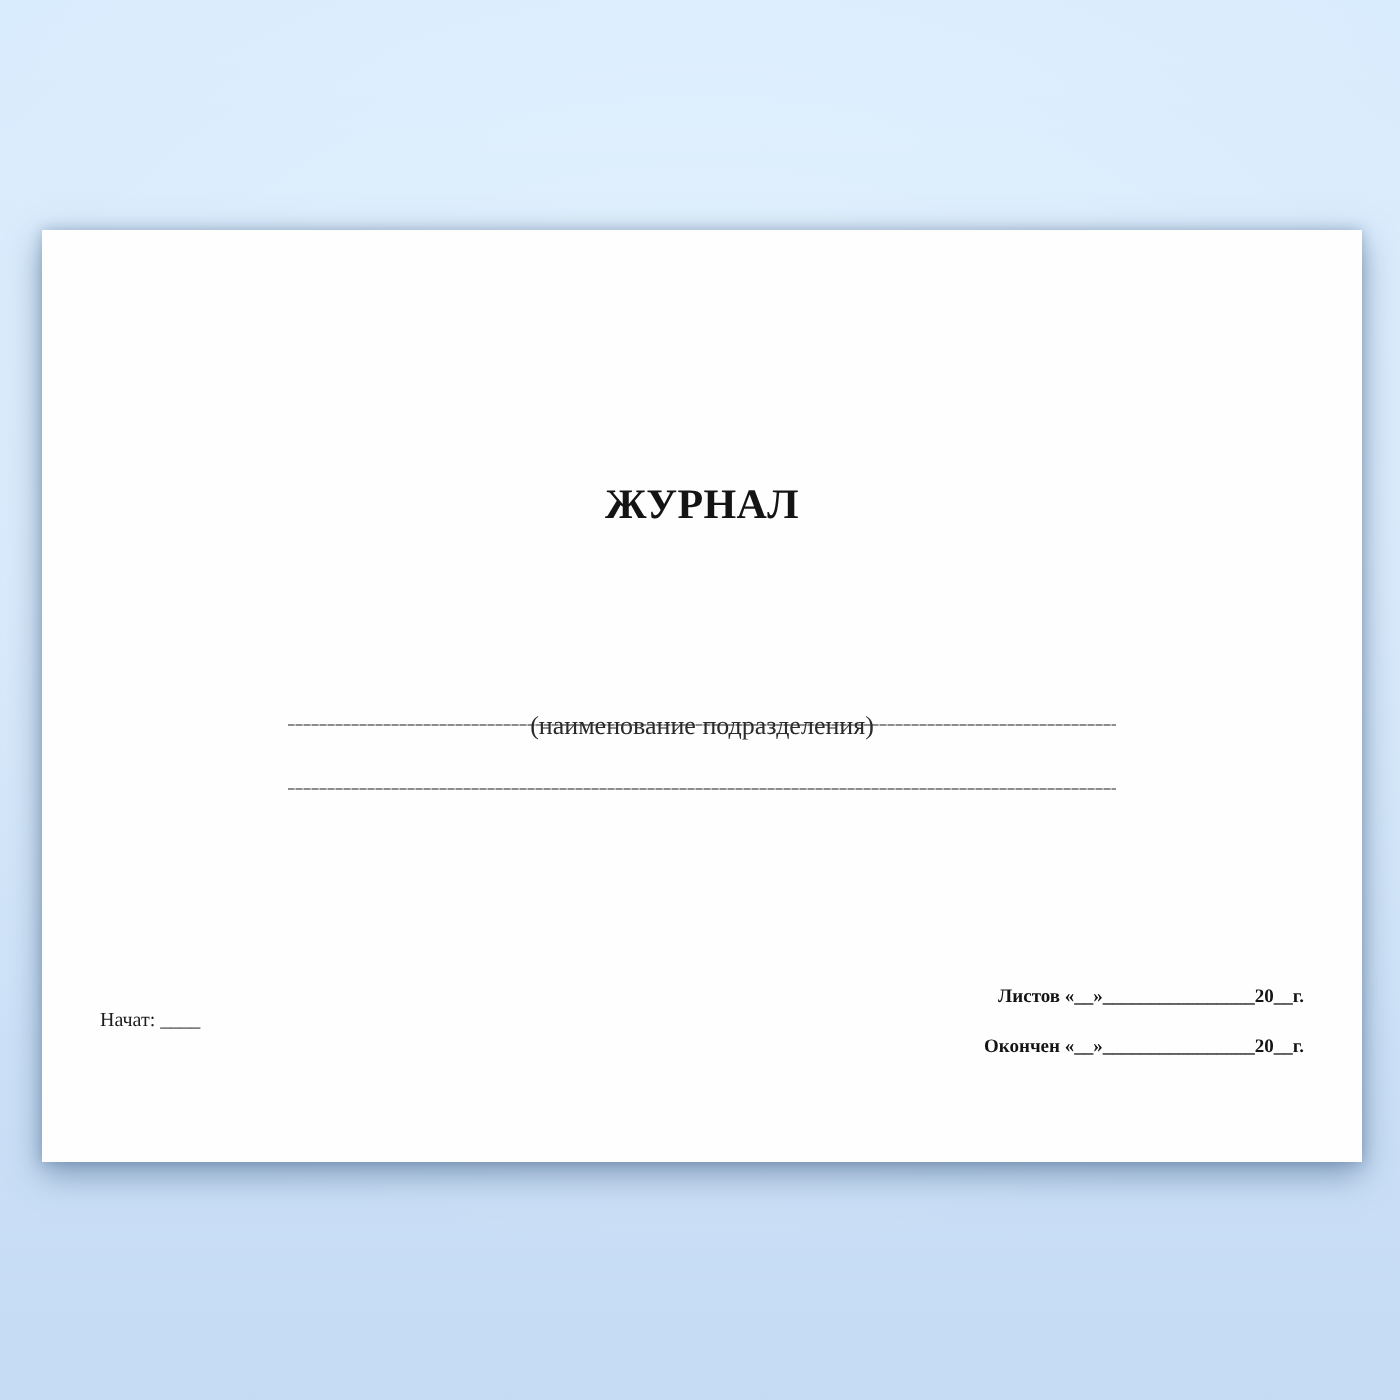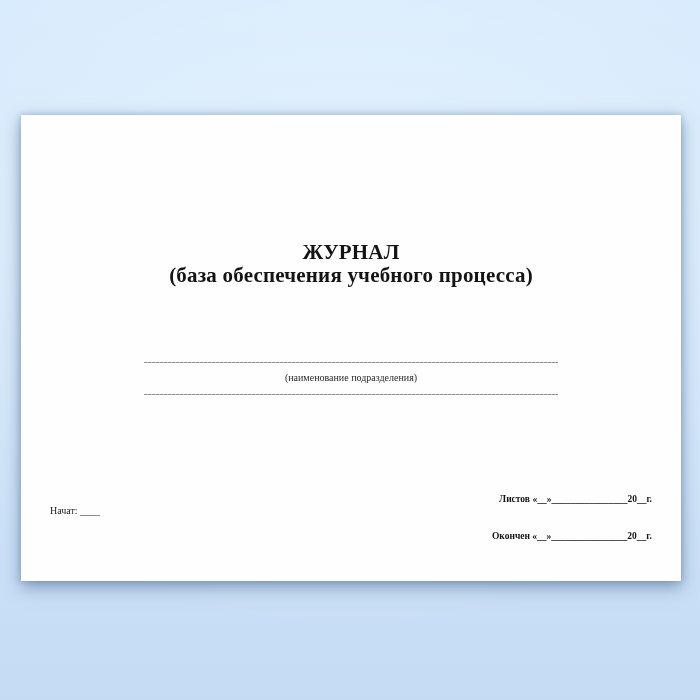--- a/index.html
+++ b/index.html
@@ -48,25 +48,25 @@
     position: absolute;
     left: 123px;
     width: 414px;
     height: 1px;
     background: repeating-linear-gradient(90deg, #8d8d8d 0px, #8d8d8d 3px, #c2c2c2 3px, #c2c2c2 4px);
   }
   .rule-1 { top: 247px; }
   .rule-2 { top: 279px; }
   .rule-caption {
     position: absolute;
-    top: 257px;
+    top: 242px;
     left: 123px;
     width: 414px;
     text-align: center;
-    font-size: 10px;
+    font-size: 13px;
     line-height: 11px;
     color: #2b2b2b;
   }
   .sheets-label {
     position: absolute;
     left: 29px;
     top: 390px;
     font-size: 10px;
     line-height: 12px;
     color: #1c1c1c;
@@ -75,31 +75,30 @@
     position: absolute;
     right: 29px;
     text-align: right;
     font-weight: bold;
     font-size: 9.5px;
     line-height: 11px;
     color: #141414;
     white-space: nowrap;
   }
   .date-started  { top: 379px; }
-  .date-finished { top: 416px; }
+  .date-finished { top: 404px; }
 </style>
 </head>
 <body>
 
 <div class="scene">
   <div class="page">
 
     <div class="title-block">
       <div>ЖУРНАЛ</div>
-      <div>(база обеспечения учебного процесса)</div>
     </div>
 
     <div class="rule rule-1"></div>
     <div class="rule-caption">(наименование подразделения)</div>
     <div class="rule rule-2"></div>
 
     <div class="sheets-label">Начат: ____</div>
 
     <div class="date-row date-started">Листов «__»________________20__г.</div>
     <div class="date-row date-finished">Окончен «__»________________20__г.</div>

